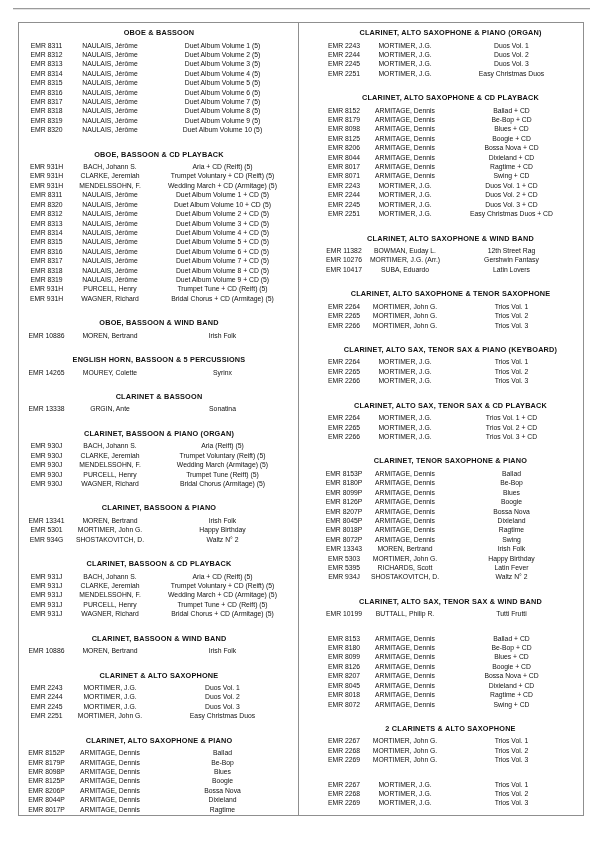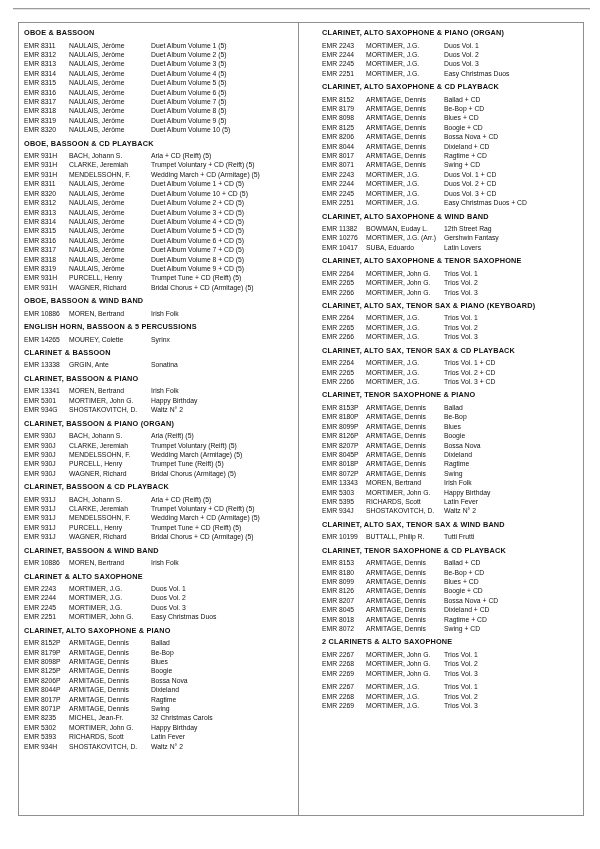--- a/index.html
+++ b/index.html
@@ -33,33 +33,34 @@
     height: 794px;
     border: 1px solid #8f8f8f;
     background: #ffffff;
     display: flex;
     box-sizing: border-box;
   }
   .col {
     box-sizing: border-box;
     padding-top: 3px;
     overflow: hidden;
+    text-align: center;
   }
   .col-left {
     width: 279px;
     padding-left: 5px;
     padding-right: 4px;
   }
   .col-right {
     flex: 1;
     border-left: 1px solid #8f8f8f;
     padding-left: 23px;
     padding-right: 4px;
   }
-  .section { margin-top: 4px; }
+  .section { margin-top: 15px; }
   .section:first-child { margin-top: 2px; }
   .sec-title {
     font-weight: bold;
     font-size: 7.3px;
     line-height: 10px;
     letter-spacing: 0.2px;
     margin-bottom: 2.5px;
     white-space: nowrap;
   }
   .row {
@@ -228,66 +229,66 @@
       </div>
       <div class="section">
         <div class="sec-title">CLARINET &amp; BASSOON</div>
         <div class="row">
           <span class="cell">EMR 13338</span>
           <span class="cell">GRGIN, Ante</span>
           <span class="cell">Sonatina</span>
         </div>
       </div>
       <div class="section">
+        <div class="sec-title">CLARINET, BASSOON &amp; PIANO (ORGAN)</div>
+        <div class="row">
+          <span class="cell">EMR 930J</span>
+          <span class="cell">BACH, Johann S.</span>
+          <span class="cell">Aria (Reift) (5)</span>
+        </div>
+        <div class="row">
+          <span class="cell">EMR 930J</span>
+          <span class="cell">CLARKE, Jeremiah</span>
+          <span class="cell">Trumpet Voluntary (Reift) (5)</span>
+        </div>
+        <div class="row">
+          <span class="cell">EMR 930J</span>
+          <span class="cell">MENDELSSOHN, F.</span>
+          <span class="cell">Wedding March (Armitage) (5)</span>
+        </div>
+        <div class="row">
+          <span class="cell">EMR 930J</span>
+          <span class="cell">PURCELL, Henry</span>
+          <span class="cell">Trumpet Tune (Reift) (5)</span>
+        </div>
+        <div class="row">
+          <span class="cell">EMR 930J</span>
+          <span class="cell">WAGNER, Richard</span>
+          <span class="cell">Bridal Chorus (Armitage) (5)</span>
+        </div>
+      </div>
+      <div class="section">
         <div class="sec-title">CLARINET, BASSOON &amp; PIANO</div>
         <div class="row">
           <span class="cell">EMR 13341</span>
           <span class="cell">MOREN, Bertrand</span>
           <span class="cell">Irish Folk</span>
         </div>
         <div class="row">
           <span class="cell">EMR 5301</span>
           <span class="cell">MORTIMER, John G.</span>
           <span class="cell">Happy Birthday</span>
         </div>
         <div class="row">
           <span class="cell">EMR 934G</span>
           <span class="cell">SHOSTAKOVITCH, D.</span>
           <span class="cell">Waltz N° 2</span>
         </div>
       </div>
       <div class="section">
-        <div class="sec-title">CLARINET, BASSOON &amp; PIANO (ORGAN)</div>
-        <div class="row">
-          <span class="cell">EMR 930J</span>
-          <span class="cell">BACH, Johann S.</span>
-          <span class="cell">Aria (Reift) (5)</span>
-        </div>
-        <div class="row">
-          <span class="cell">EMR 930J</span>
-          <span class="cell">CLARKE, Jeremiah</span>
-          <span class="cell">Trumpet Voluntary (Reift) (5)</span>
-        </div>
-        <div class="row">
-          <span class="cell">EMR 930J</span>
-          <span class="cell">MENDELSSOHN, F.</span>
-          <span class="cell">Wedding March (Armitage) (5)</span>
-        </div>
-        <div class="row">
-          <span class="cell">EMR 930J</span>
-          <span class="cell">PURCELL, Henry</span>
-          <span class="cell">Trumpet Tune (Reift) (5)</span>
-        </div>
-        <div class="row">
-          <span class="cell">EMR 930J</span>
-          <span class="cell">WAGNER, Richard</span>
-          <span class="cell">Bridal Chorus (Armitage) (5)</span>
-        </div>
-      </div>
-      <div class="section">
         <div class="sec-title">CLARINET, BASSOON &amp; CD PLAYBACK</div>
         <div class="row">
           <span class="cell">EMR 931J</span>
           <span class="cell">BACH, Johann S.</span>
           <span class="cell">Aria + CD (Reift) (5)</span>
         </div>
         <div class="row">
           <span class="cell">EMR 931J</span>
           <span class="cell">CLARKE, Jeremiah</span>
           <span class="cell">Trumpet Voluntary + CD (Reift) (5)</span>
@@ -627,21 +628,20 @@
       </div>
       <div class="section">
         <div class="sec-title">CLARINET, ALTO SAX, TENOR SAX &amp; WIND BAND</div>
         <div class="row">
           <span class="cell">EMR 10199</span>
           <span class="cell">BUTTALL, Philip R.</span>
           <span class="cell">Tutti Frutti</span>
         </div>
       </div>
       <div class="section">
-        <div class="sec-title">CLARINET, TENOR SAXOPHONE &amp; CD PLAYBACK</div>
         <div class="row">
           <span class="cell">EMR 8153</span>
           <span class="cell">ARMITAGE, Dennis</span>
           <span class="cell">Ballad + CD</span>
         </div>
         <div class="row">
           <span class="cell">EMR 8180</span>
           <span class="cell">ARMITAGE, Dennis</span>
           <span class="cell">Be-Bop + CD</span>
         </div>

